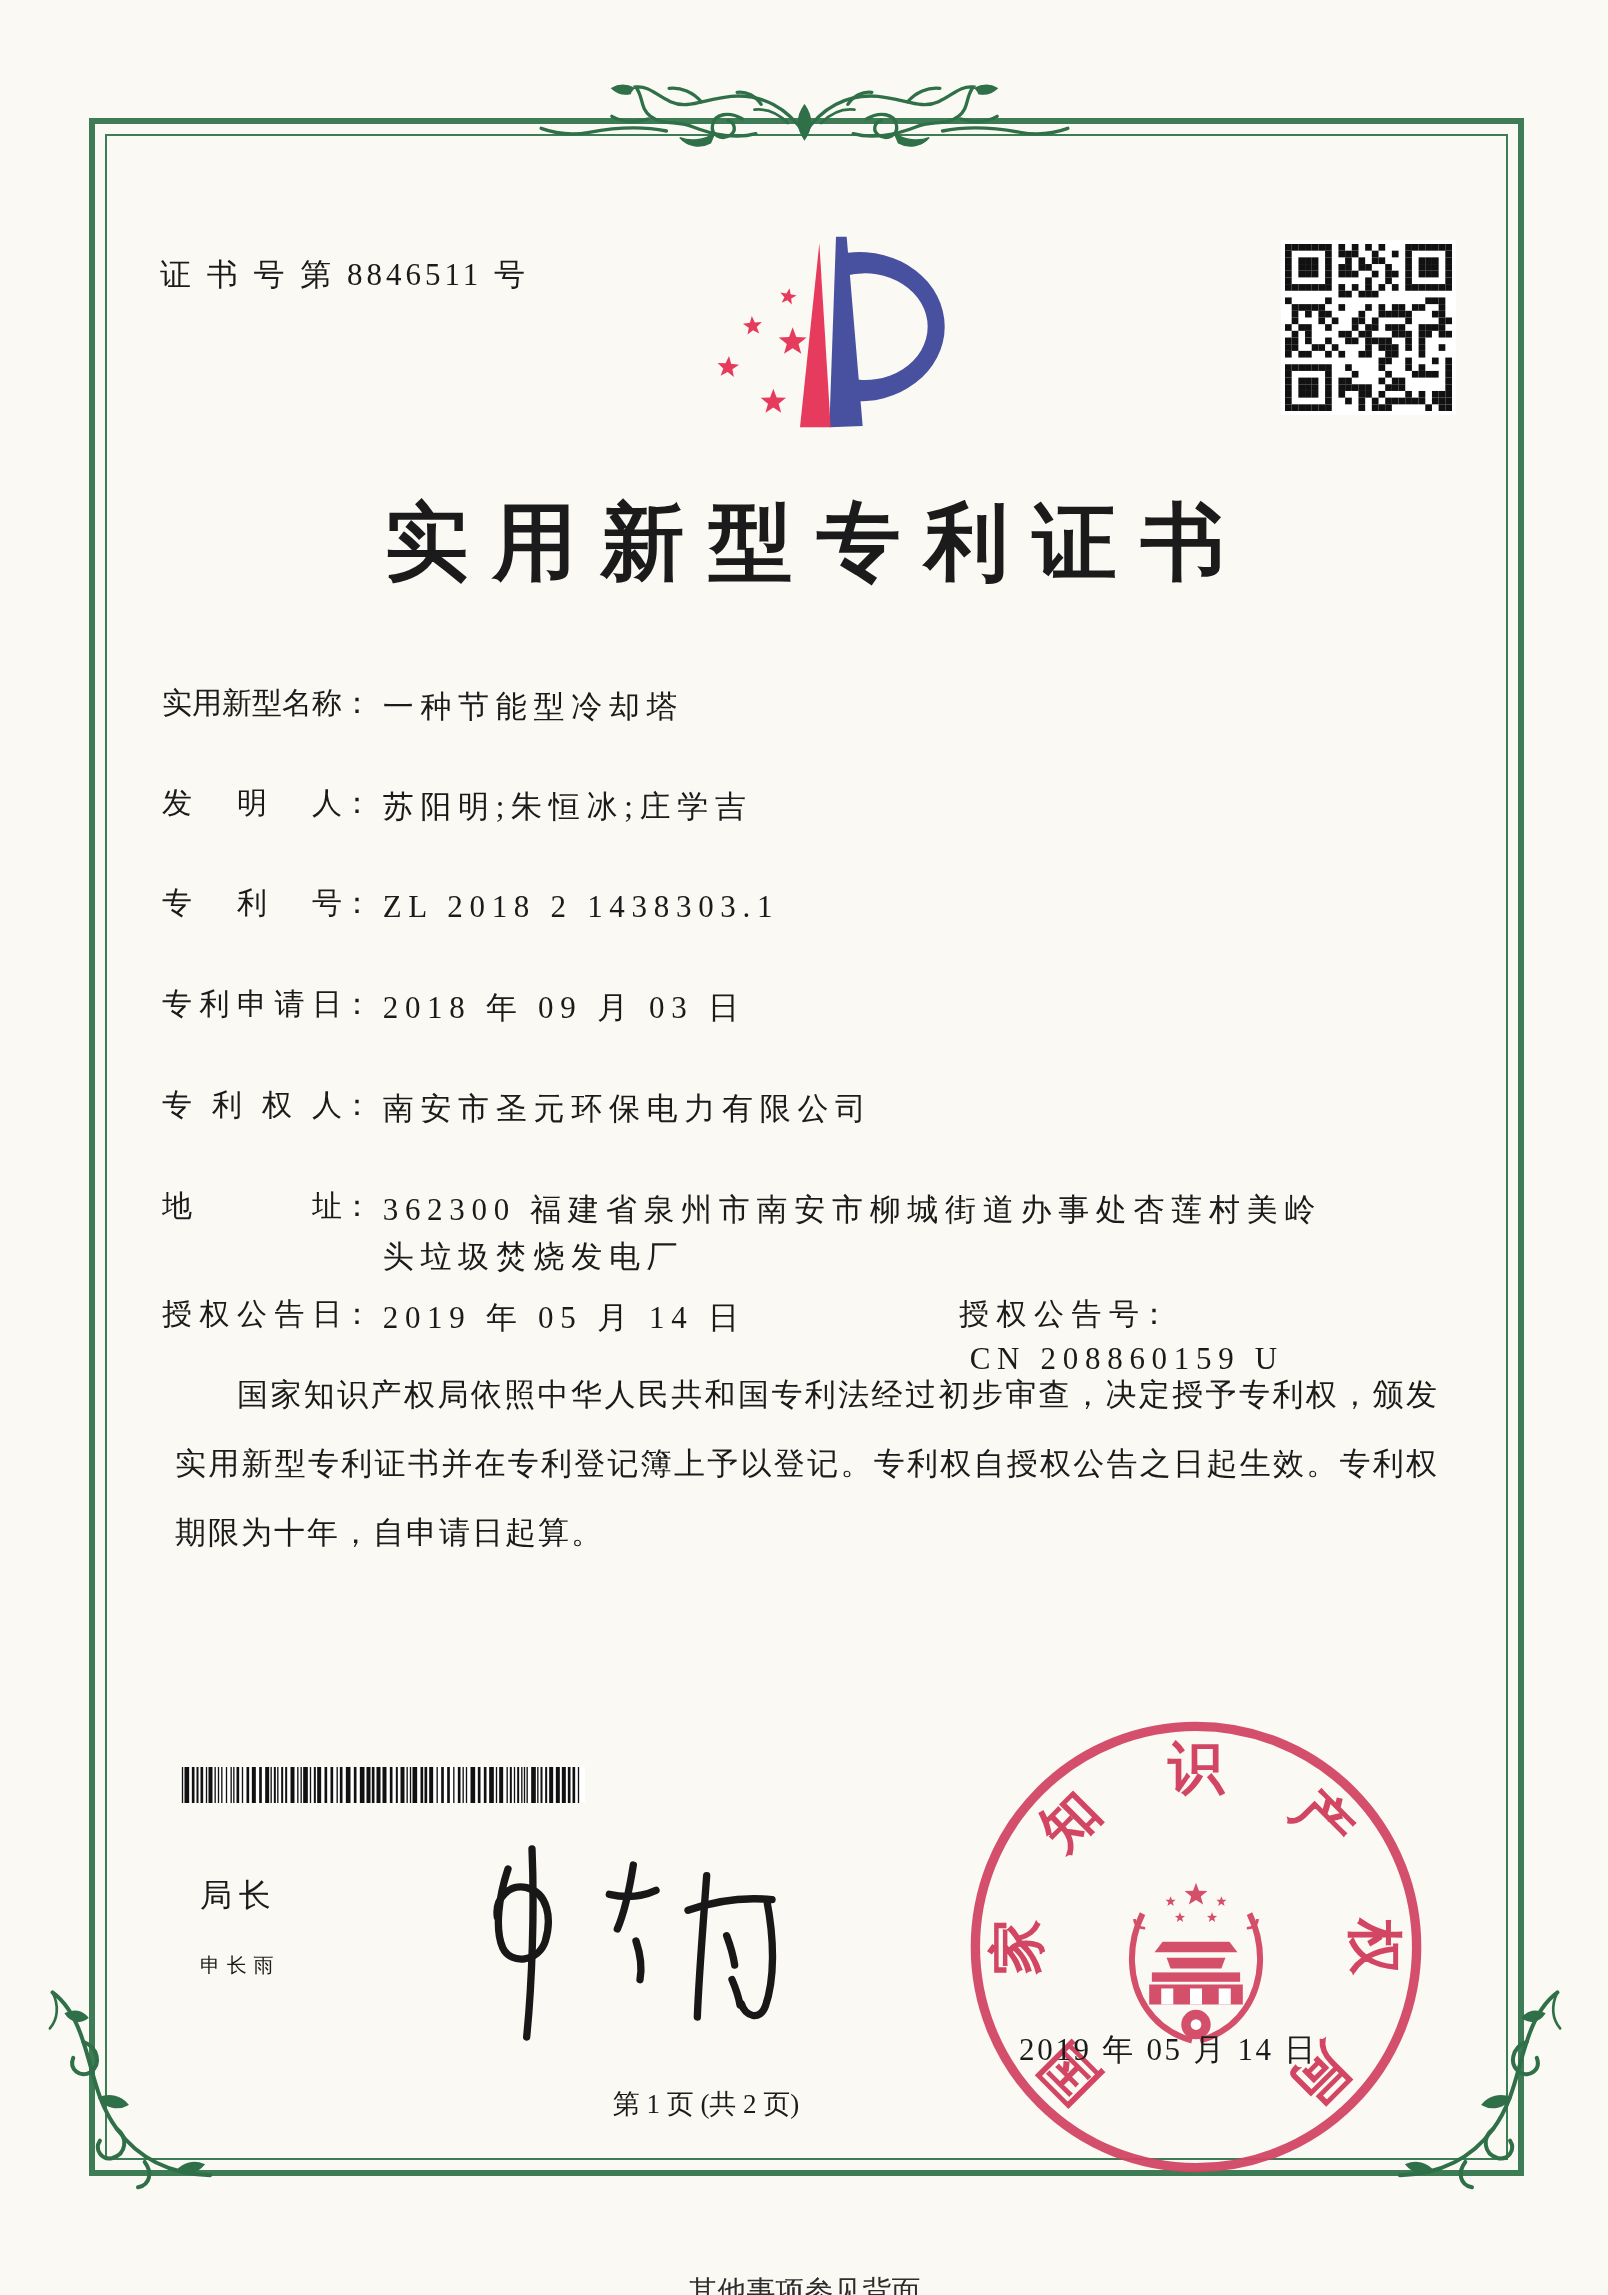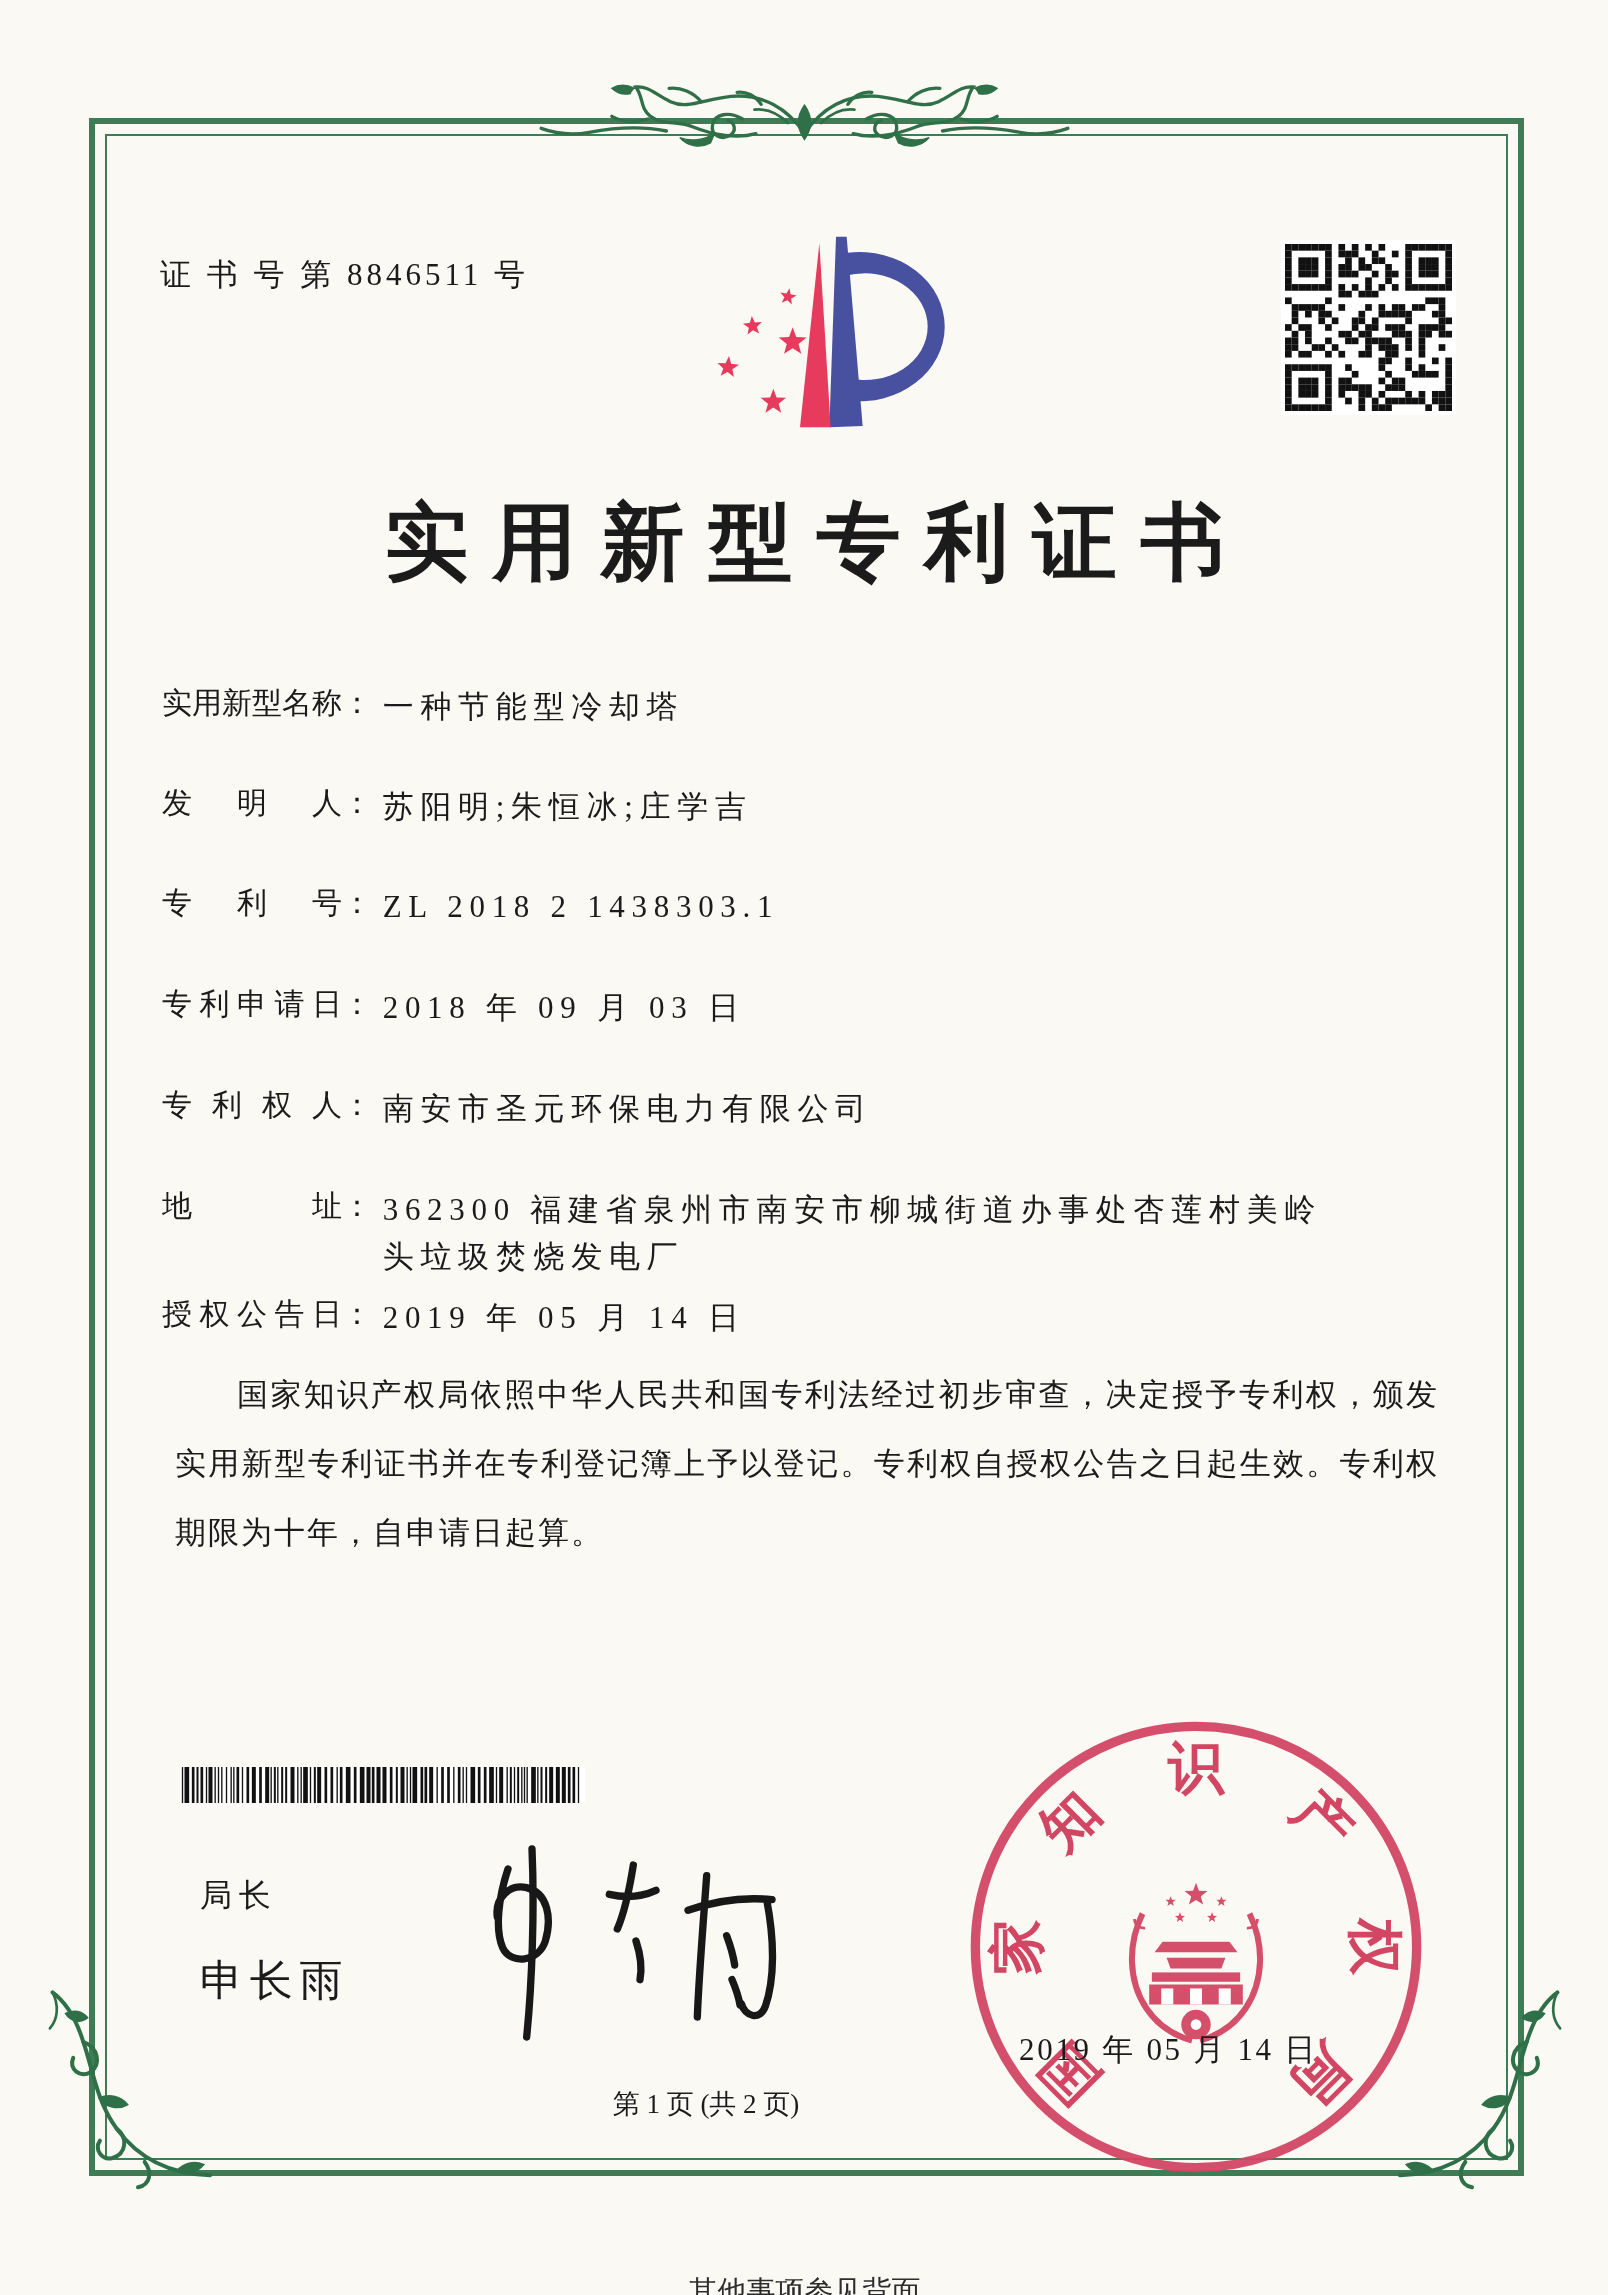--- a/index.html
+++ b/index.html
@@ -30,21 +30,21 @@
     letter-spacing:6.7px;line-height:47px;}
   #row-address .f-value{width:1042px;white-space:pre-line;}
   .pair2{position:absolute;left:797px;top:0;}
   
   #paragraphs{left:175px;top:1360px;width:1264px;}
   #paragraphs p{margin:0;font-size:31px;line-height:69px;letter-spacing:2px;
     text-indent:2em;text-align:justify;}
   
   #barcode{left:180px;top:1767px;background:#fff;}
   #director-label{left:200px;top:1874px;font-size:32px;letter-spacing:6.7px;}
-  #director-name{left:200px;top:1952px;font-size:43px;letter-spacing:6.7px;}
+  #director-name{left:200px;top:1952px;font-size:20px;letter-spacing:6.7px;}
   #signature{left:401px;top:1817px;}
   #seal{left:962px;top:1713px;}
   #seal-date{left:988px;top:2029px;width:361px;text-align:center;
     font-size:31px;letter-spacing:2.7px;}
   #page-indicator{left:0;top:2086px;width:1412px;text-align:center;font-size:27px;}
   #footer-note{left:0;top:2228px;width:1609px;text-align:center;font-size:29px;color:#2c2c2c;margin-top:44px;}
   
   #ornament-top{left:534px;top:67px;}
   #flourish-right{left:1393px;top:1967px;}
   #flourish-left{left:43px;top:1967px;}
@@ -429,20 +429,23 @@
 </div>
 <div class="field-row" style="top:1085px">
   <span class="f-label">专利权人</span><span class="f-colon">：</span><span class="f-value">南安市圣元环保电力有限公司</span>
 </div>
 <div class="field-row" id="row-address" style="top:1186px">
   <span class="f-label">地址</span><span class="f-colon">：</span><span class="f-value">362300 福建省泉州市南安市柳城街道办事处杏莲村美岭
 头垃圾焚烧发电厂</span>
 </div>
 <div class="field-row" style="top:1294px">
   <span class="f-label">授权公告日</span><span class="f-colon">：</span><span class="f-value">2019 年 05 月 14 日</span>
+  <span class="pair2">
+    <span class="f-label">授权公告号</span><span class="f-colon">：</span><span class="f-value">CN 208860159 U</span>
+  </span>
 </div>
 
 <div class="abs" id="paragraphs">
   <p>国家知识产权局依照中华人民共和国专利法经过初步审查，决定授予专利权，颁发实用新型专利证书并在专利登记簿上予以登记。专利权自授权公告之日起生效。专利权期限为十年，自申请日起算。</p>
 </div>
 
 <svg class="abs" id="barcode" width="405" height="36" viewBox="0 0 606 54">
     <rect x="2" y="0" width="2" height="54" fill="#111"></rect>
     <rect x="6" y="0" width="7" height="54" fill="#111"></rect>
     <rect x="17" y="0" width="4" height="54" fill="#111"></rect>

